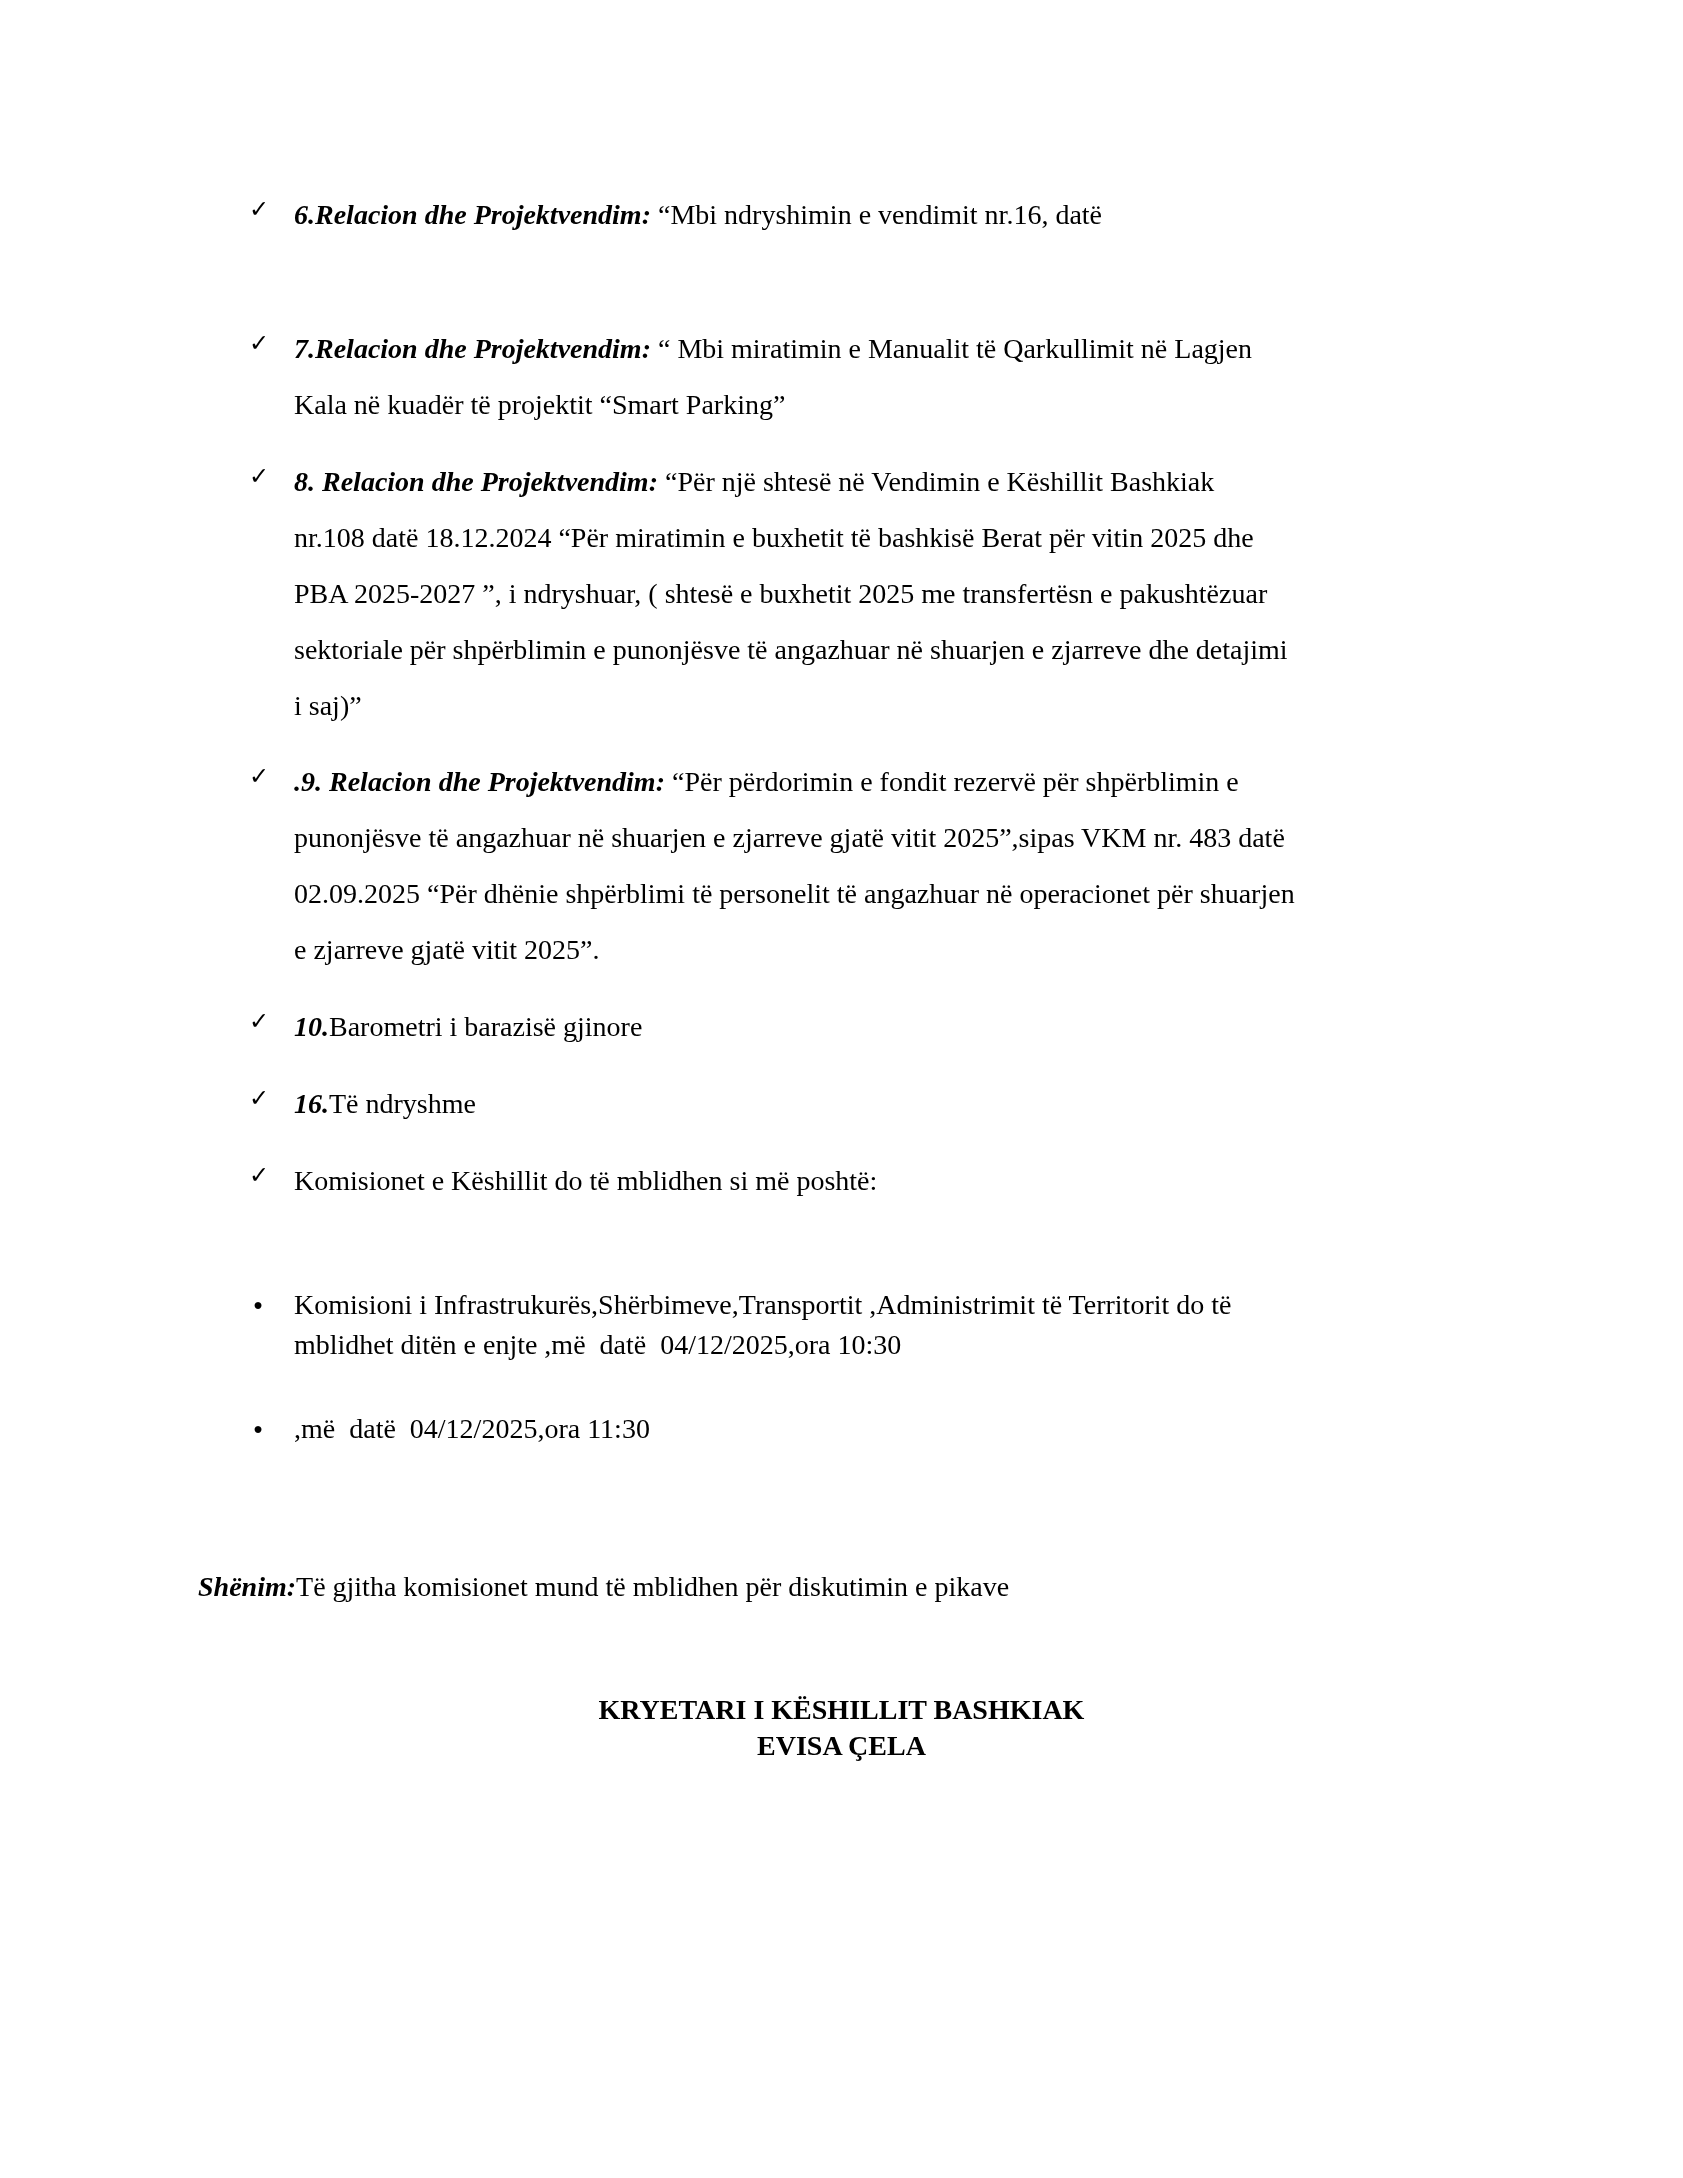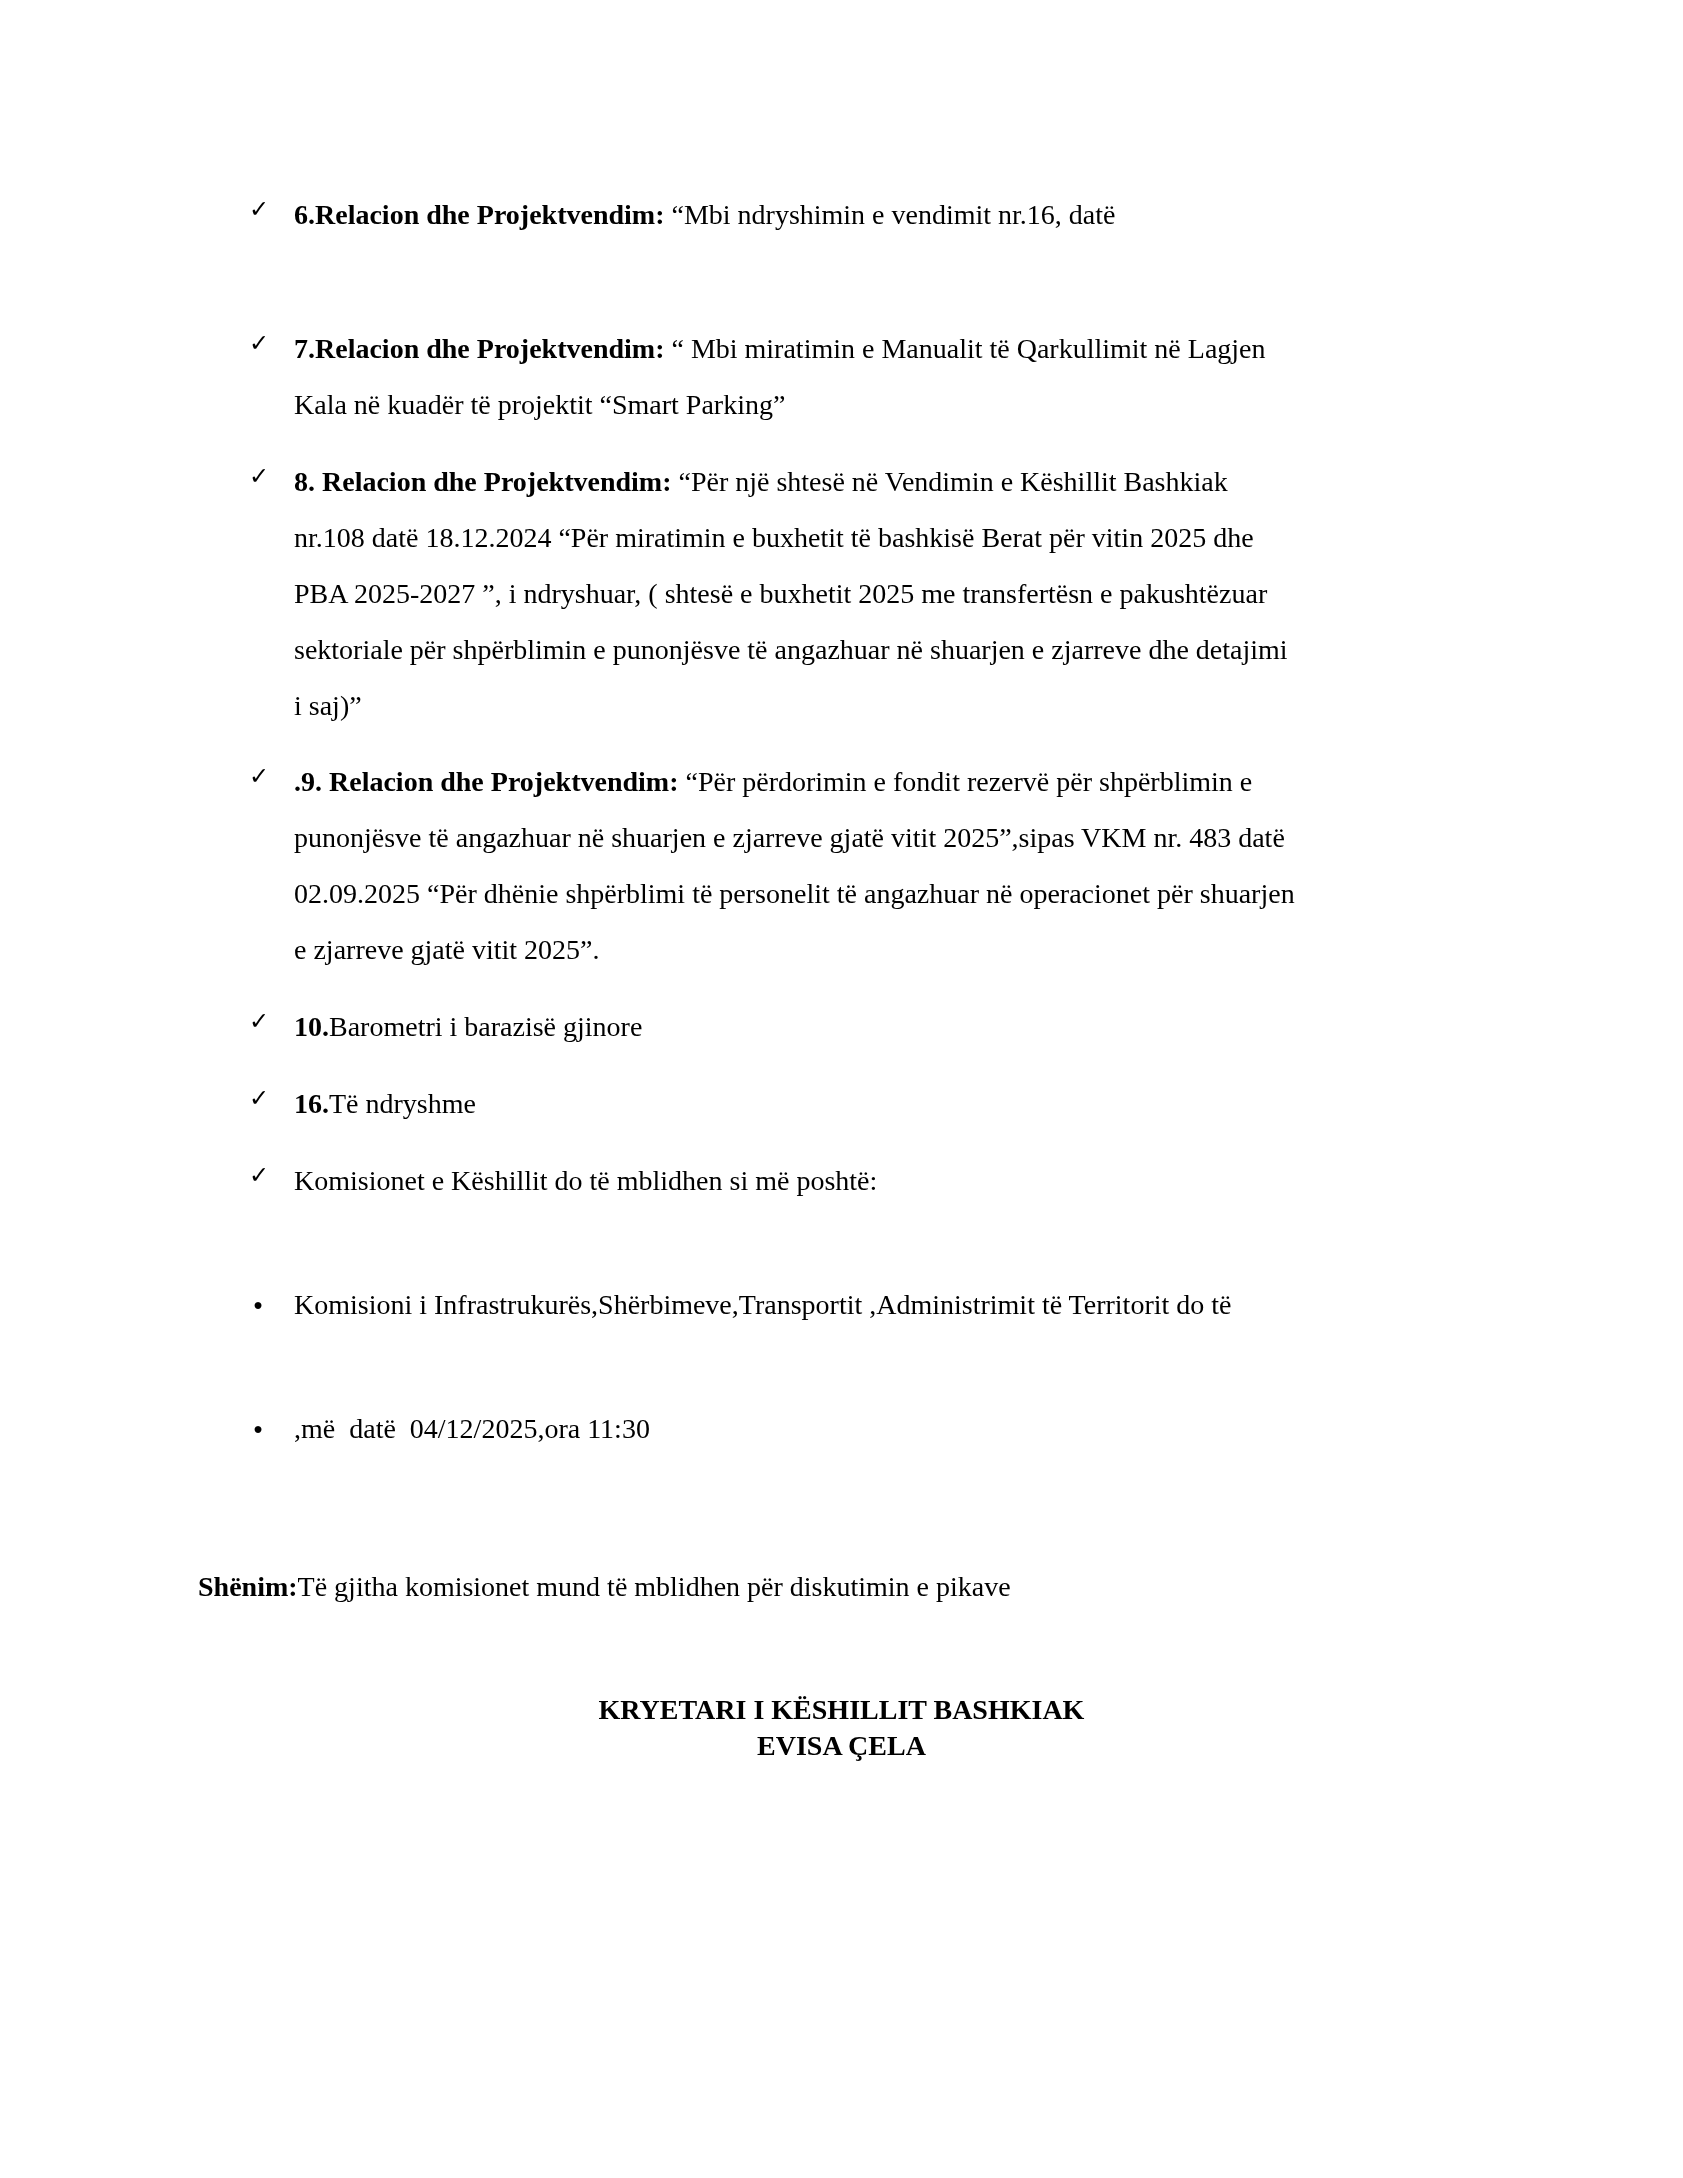--- a/index.html
+++ b/index.html
@@ -42,21 +42,21 @@
       font-size: 28px;
       left: -51px;
     }
     .line {
       display: block;
       white-space: pre;
     }
     .tall .line { height: 56px; line-height: 40px; }
     .short .line { height: 40px; line-height: 40px; font-family: Liberation Serif, serif; }
     .single .line { height: 40px; line-height: 40px; }
-    b { font-weight: bold; }
+    b { font-weight: bold; font-style: italic; }
     .note {
       position: absolute;
       left: 198px;
       top: 1567px;
       line-height: 40px;
       white-space: pre;
     }
     .signature {
       position: absolute;
       left: 0;
@@ -110,20 +110,21 @@
   </div>
 
   <div class="item single" style="top:1161px;">
     <span class="marker check-marker">✓</span>
     <span class="line">Komisionet e Këshillit do të mblidhen si më poshtë:</span>
   </div>
 
   <div class="item short" style="top:1285px;">
     <span class="marker bullet-marker" style="font-size:16px; line-height:40px;">●</span>
     <span class="line">Komisioni i Infrastrukurës,Shërbimeve,Transportit ,Administrimit të Territorit do të</span>
+    <span class="line">mblidhet ditën e enjte ,më  datë  04/12/2025,ora 10:30</span>
   </div>
 
   <div class="item short" style="top:1409px;">
     <span class="marker bullet-marker" style="font-size:16px; line-height:40px;">●</span>
     <span class="line">,më  datë  04/12/2025,ora 11:30</span>
   </div>
 
   <div class="note"><b>Shënim:</b><span>Të gjitha komisionet mund të mblidhen për diskutimin e pikave</span></div>
 
   <div class="signature" style="top:1692px;">KRYETARI I KËSHILLIT BASHKIAK</div>

